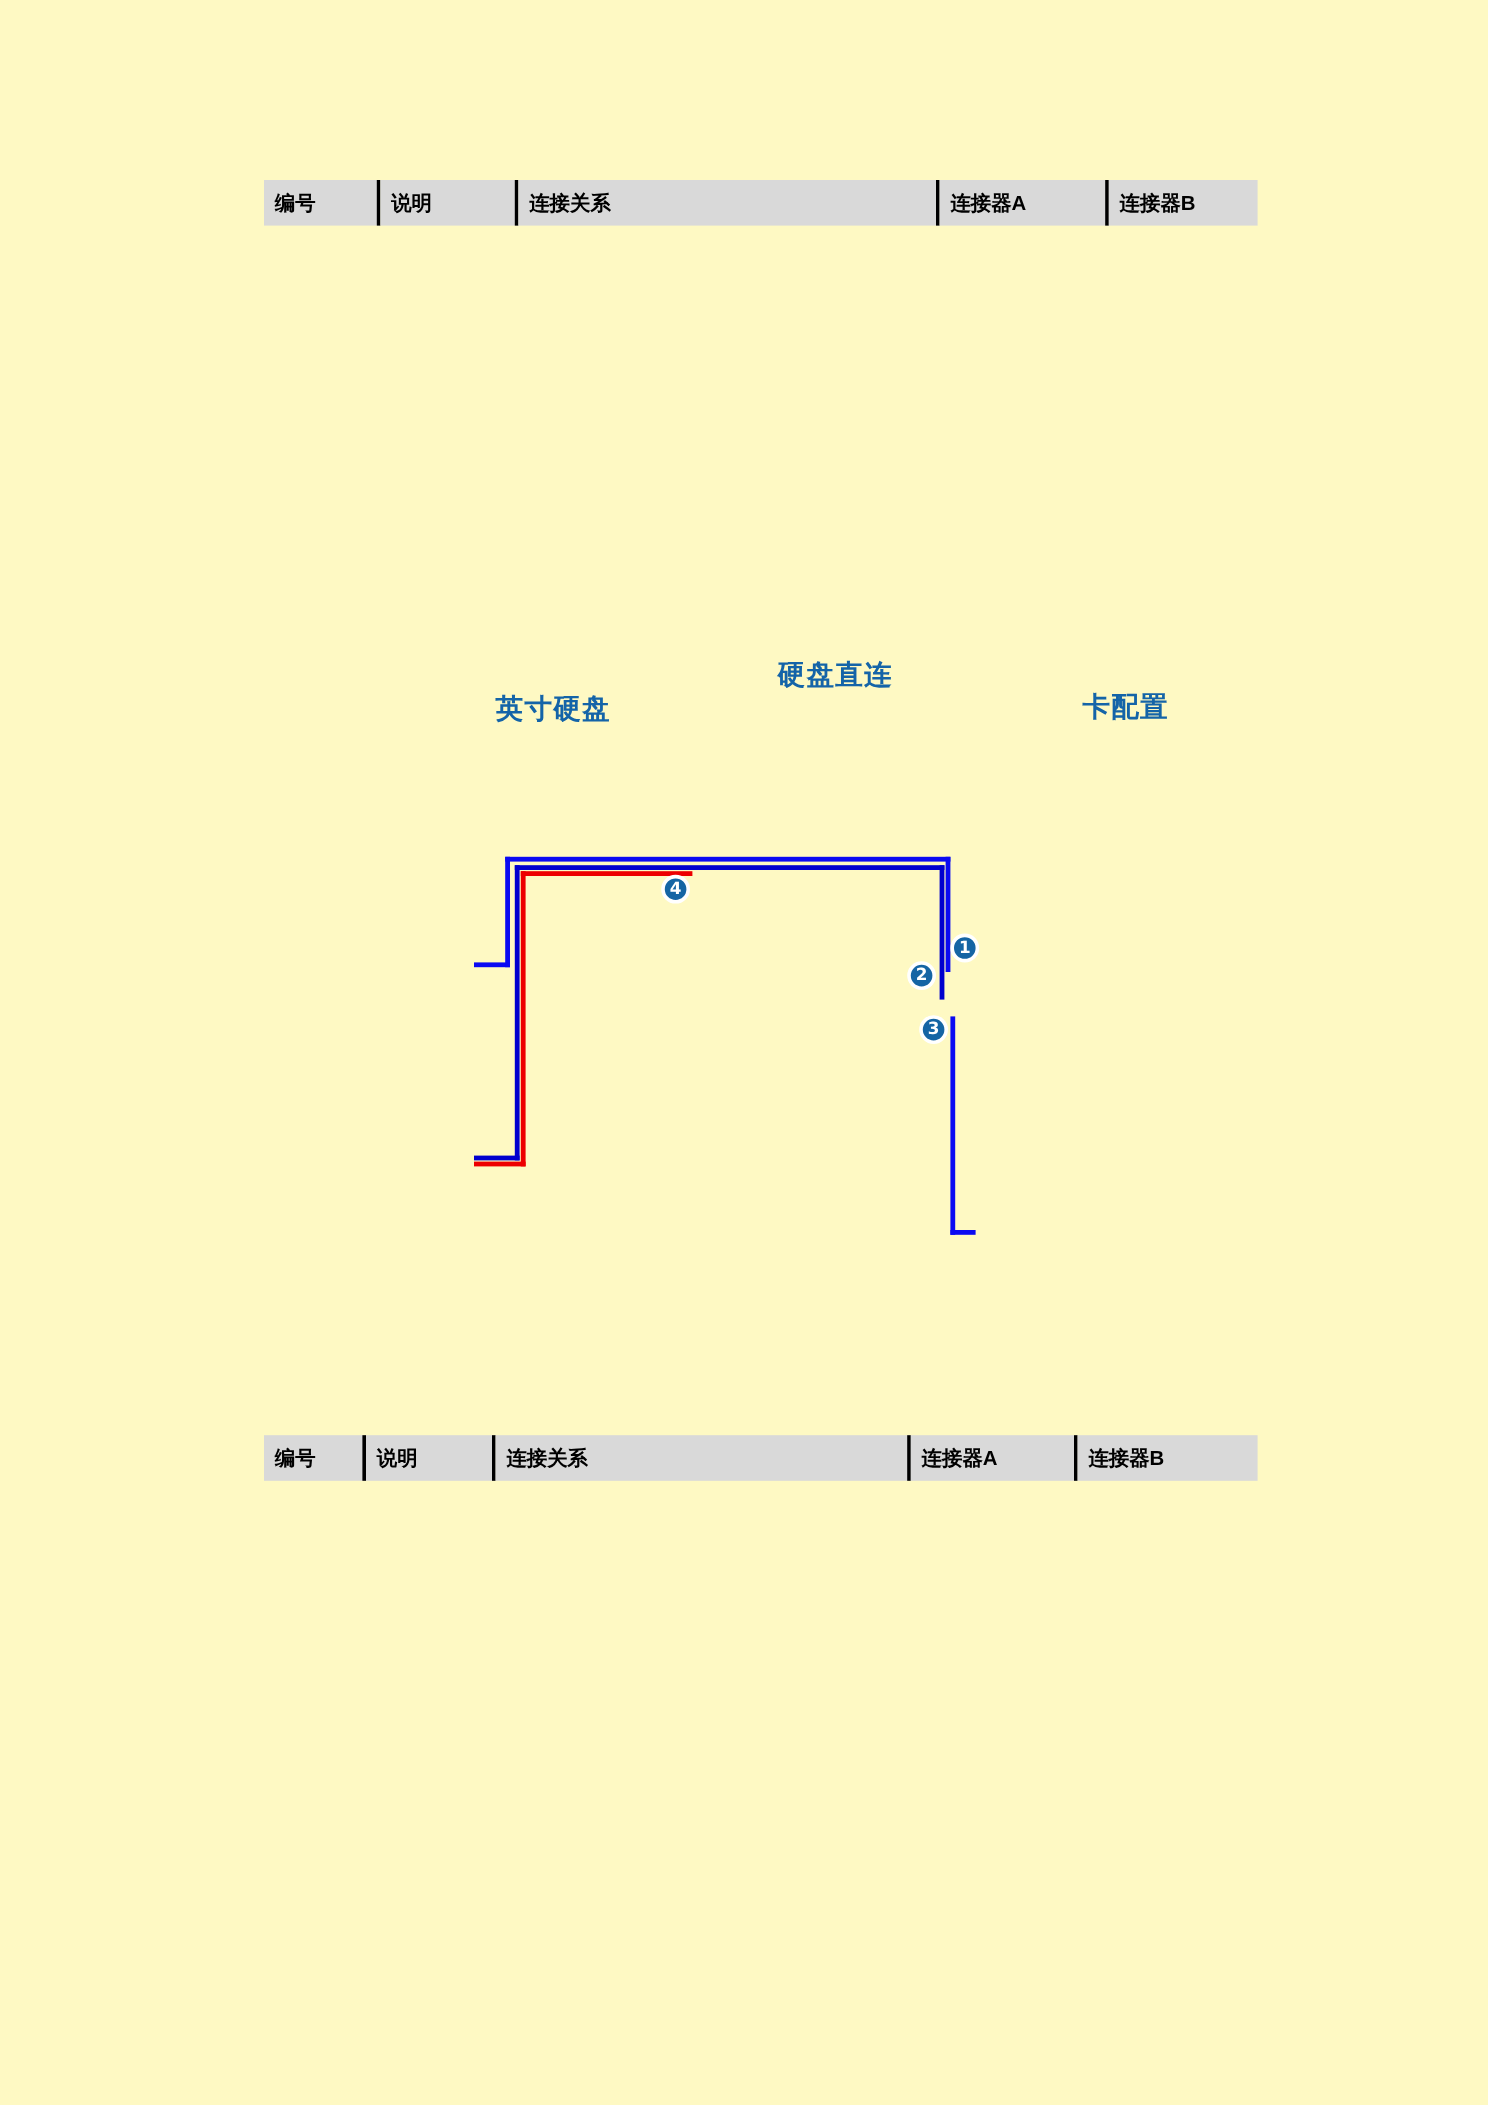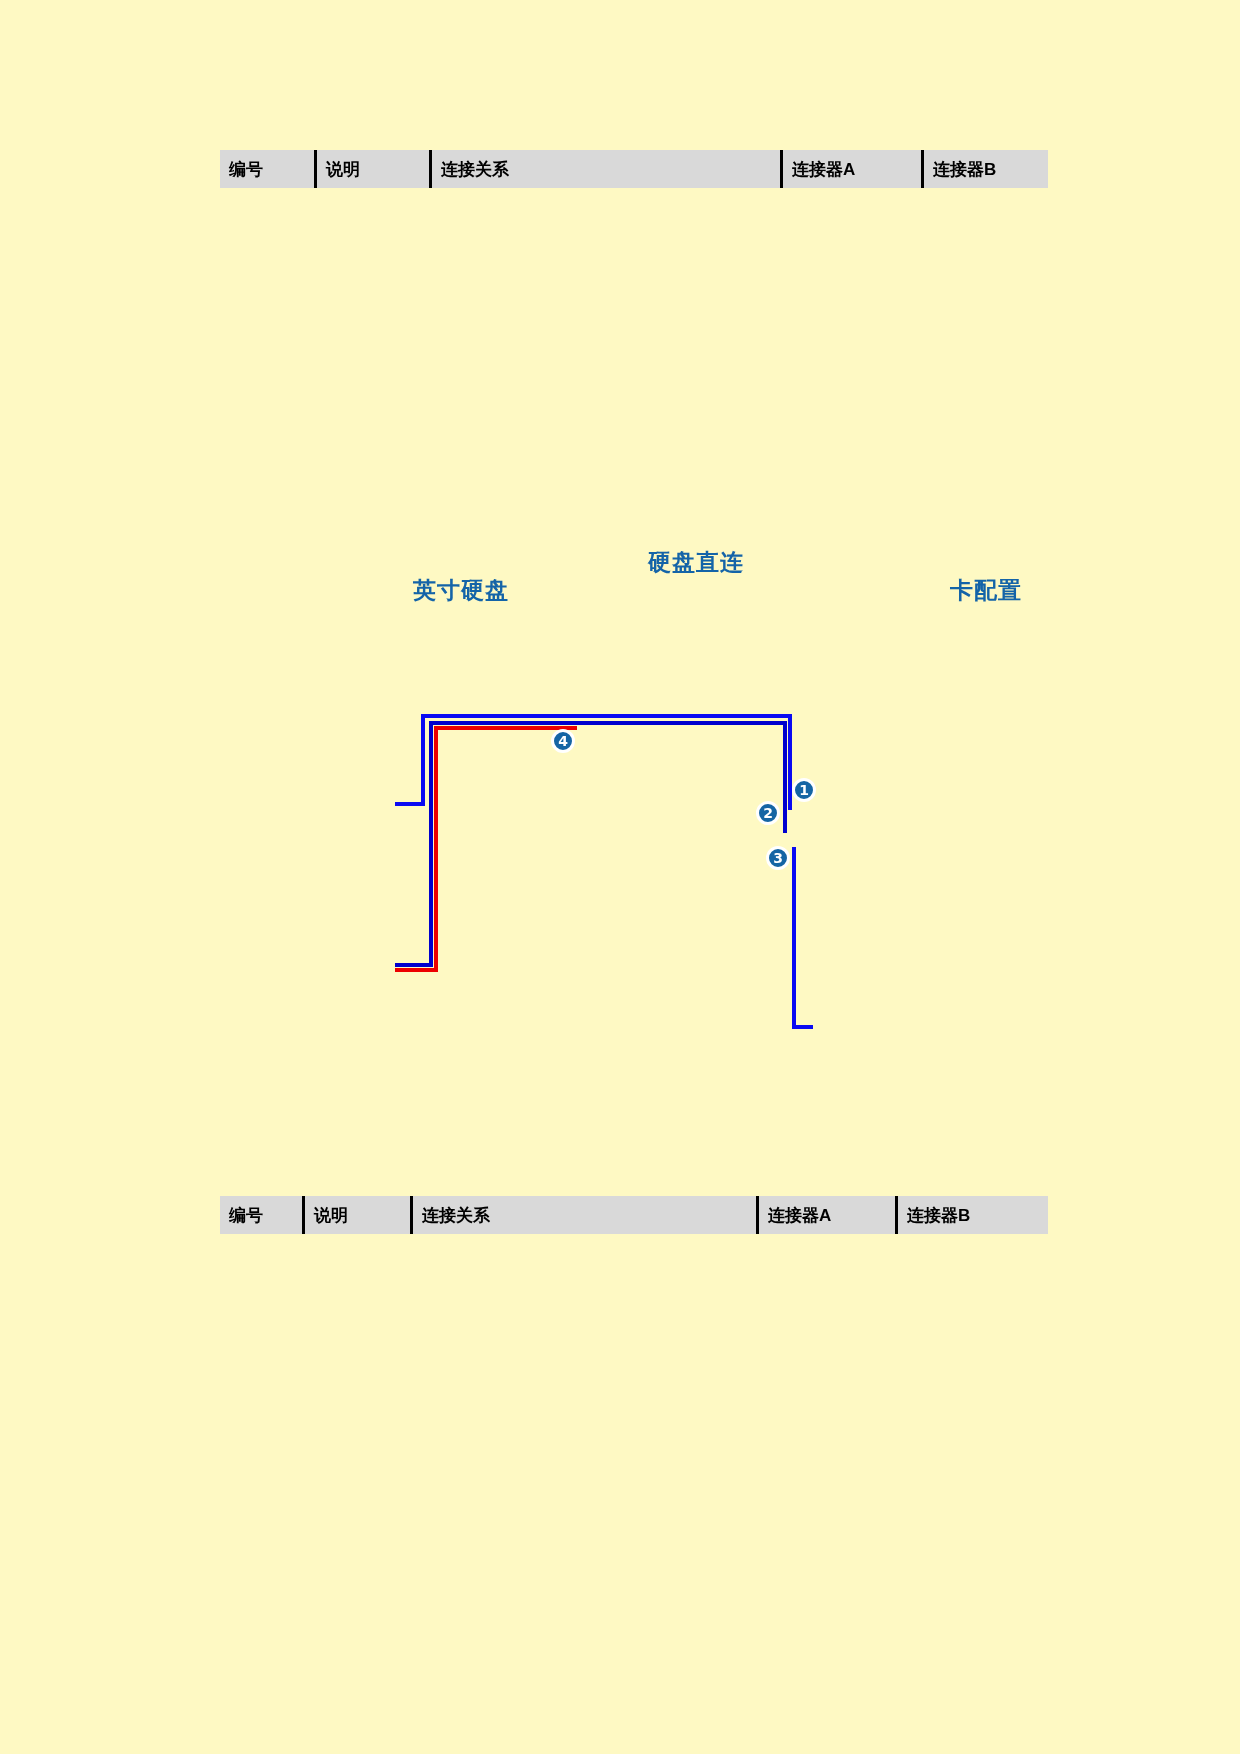--- a/index.html
+++ b/index.html
@@ -49,21 +49,21 @@
   <div class="tbl" style="left:220px;top:150px;">
     <div class="cell" style="width:97px;">编号</div>
     <div class="cell" style="width:115px;">说明</div>
     <div class="cell" style="width:351px;">连接关系</div>
     <div class="cell" style="width:141px;">连接器A</div>
     <div class="cell" style="width:124px;">连接器B</div>
   </div>
 
   <div class="caption-frag" style="left:413px;top:573px;">英寸硬盘</div>
   <div class="caption-frag" style="left:648px;top:545px;text-align:center;">硬盘直连</div>
-  <div class="caption-frag" style="left:950px;top:573px;">卡配置</div>
+  <div class="caption-frag" style="left:902px;top:573px;font-family:Liberation Serif, serif;">卡配置</div>
 
   <div>
 
     <div class="seg c-blue1" style="left:395px;top:802px;width:30px;height:4px;"></div>
     <div class="seg c-blue1" style="left:421px;top:714px;width:4px;height:92px;"></div>
     <div class="seg c-blue1" style="left:421px;top:714px;width:371px;height:4px;"></div>
     <div class="seg c-blue1" style="left:788px;top:714px;width:4px;height:96px;"></div>
 
     <div class="seg c-blue2" style="left:395px;top:963px;width:38px;height:4px;"></div>
     <div class="seg c-blue2" style="left:429px;top:721px;width:4px;height:246px;"></div>

